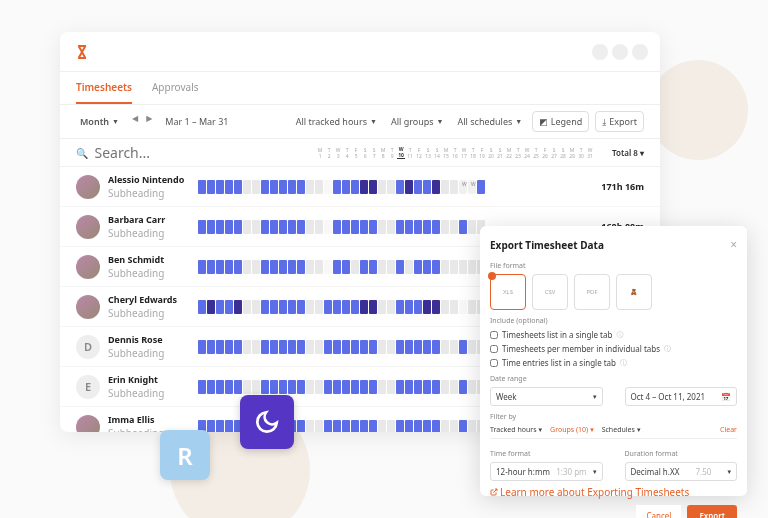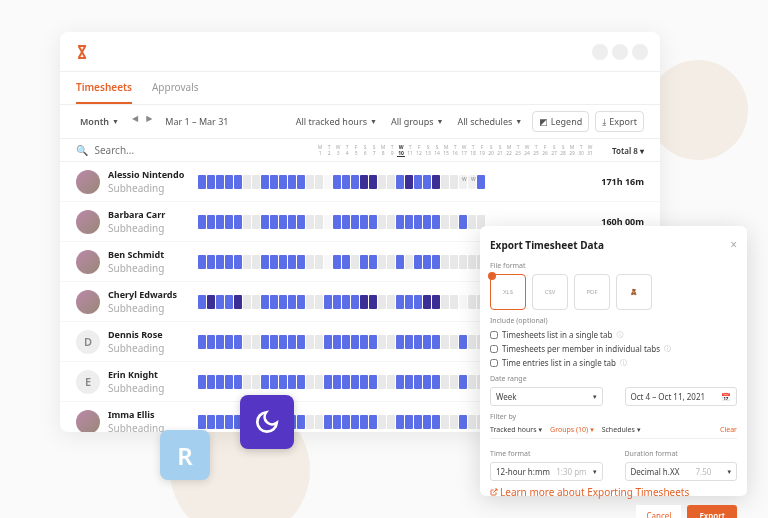--- a/index.html
+++ b/index.html
@@ -18,21 +18,21 @@
 .filters{display:flex;padding:6px 16px;gap:6px;border-bottom:1px solid #eee;font-size:9px;color:#555}
 .filter-chip{display:flex;align-items:center;gap:3px;padding:2px 4px;cursor:pointer;white-space:nowrap}
 .filter-chip.main{font-weight:600}
 .spacer{flex:1}
 .btn-outline{border:1px solid #ddd;border-radius:4px;padding:3px 6px;display:flex;align-items:center;gap:3px;background:#fff;cursor:pointer;font-size:9px;color:#555}
 .chev{font-size:7px}
 .pager-arrows{display:flex;gap:2px}
 .pager-arrows span{font-size:8px;padding:1px 3px;cursor:pointer;color:#888}
 .search-row{display:flex;align-items:center;padding:4px 16px;gap:6px;border-bottom:1px solid #f0f0f0}
 .search-icon{color:#bbb;font-size:10px}
-.search-input{border:none;outline:none;font-size:10px;flex:0 0 100px;color:#aaa}
+.search-input{border:none;outline:none;font-size:14px;flex:0 0 100px;color:#aaa}
 .day-headers{display:flex;gap:1px;align-items:center;font-size:5px;color:#aaa;margin-left:auto;flex-wrap:nowrap}
 .day-h{width:8px;text-align:center}
 .day-h.today{color:#333;font-weight:700;border-bottom:1px solid #333}
 .total-h{font-size:8px;font-weight:600;color:#333;margin-left:12px}
 .user-row{display:flex;align-items:center;padding:6px 16px;border-bottom:1px solid #f5f5f5}
 .avatar{width:24px;height:24px;border-radius:50%;background:#d0bca3;margin-right:8px;overflow:hidden;display:flex;align-items:center;justify-content:center;font-size:11px;color:#888;font-weight:600;flex-shrink:0}
 .avatar.D{background:#eee}
 .avatar.E{background:#eee}
 .user-info{width:90px;flex-shrink:0}
 .user-name{font-size:9px;font-weight:700;color:#222}

